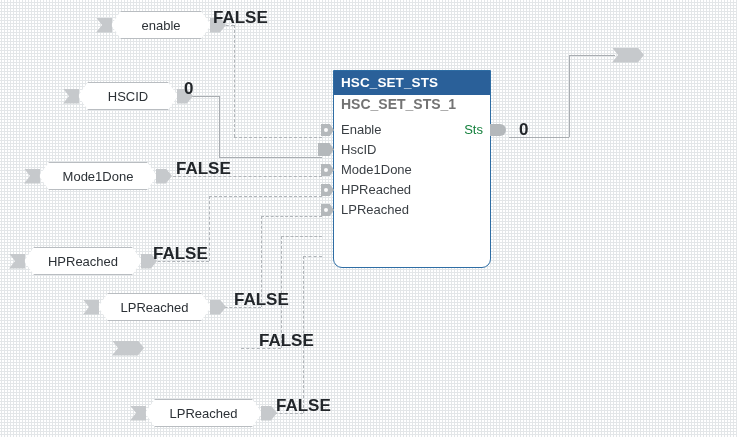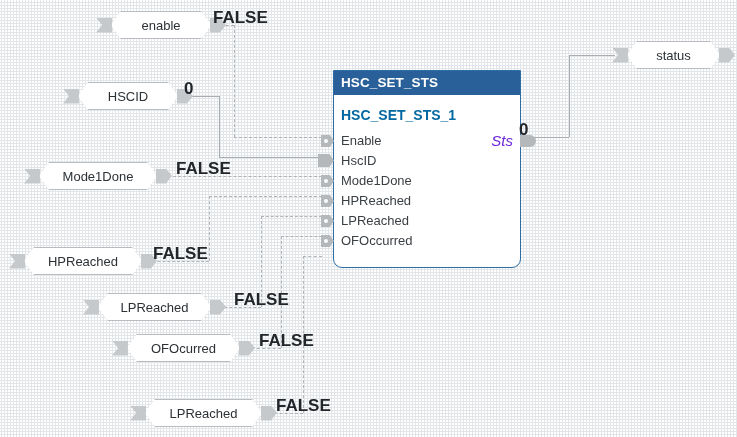--- a/index.html
+++ b/index.html
@@ -38,39 +38,39 @@
   .fb-header{
     background:#2A6099;
     color:#ffffff;
     font-weight:bold;
     font-size:13.5px;
     padding:4px 0 4px 7px;
     letter-spacing:.1px;
     line-height:16px;
   }
   .fb-instance{
-    color:#0369a1;
+    color:#737373;
     font-weight:bold;
     font-size:14px;
-    padding:12px 0 8px 7px;
+    padding:1px 0 8px 7px;
     line-height:16px;
   }
   .fb-body{position:relative;}
   .pinrow{
     position:relative;
     height:20px;
     line-height:20px;
     font-size:13px;
     color:#3a3f44;
     padding-left:7px;
     white-space:nowrap;
   }
   .pinrow .outname{
     position:absolute;right:7px;top:0;
-    font-size:15px;color:#6d28d9;font-style:italic;
+    font-size:13px;color:#15803d;
   }
   
   .inpin{
     position:absolute;left:-13px;top:4px;
     width:13px;height:12px;
     background:#b4b8bb;
     clip-path:polygon(0 0, 68% 0, 100% 50%, 68% 100%, 0 100%);
   }
   .inpin::after{
     content:"";position:absolute;left:3px;top:4px;
@@ -161,21 +161,21 @@
   <div class="wire-h" style="left:281px;top:236px;width:41px"></div>
 
   <div class="wire-h" style="left:259px;top:413px;width:44px"></div>
   <div class="wire-v" style="left:303px;top:256px;height:157px"></div>
   <div class="wire-h" style="left:303px;top:256px;width:19px"></div>
 
   <div class="wire-h solid" style="left:509px;top:137px;width:60px"></div>
   <div class="wire-v solid" style="left:569px;top:55px;height:82px"></div>
   <div class="wire-h solid" style="left:569px;top:55px;width:46px"></div>
 
-  <div class="fb" style="left:333px;top:70px;width:188px;height:198px">
+  <div class="fb" style="left:333px;top:70px;width:158px;height:198px">
     <div class="fb-header">HSC_SET_STS</div>
     <div class="fb-instance">HSC_SET_STS_1</div>
     <div class="fb-body">
 
       <div class="pinrow">
         <span class="inpin"></span>
         <span>Enable</span>
         <span class="outname">Sts</span>
         <span class="outpin"></span>
       </div>
@@ -193,24 +193,20 @@
       <div class="pinrow">
         <span class="inpin"></span>
         <span>HPReached</span>
       </div>
 
       <div class="pinrow">
         <span class="inpin"></span>
         <span>LPReached</span>
       </div>
 
-      <div class="pinrow">
-        <span class="inpin"></span>
-        <span>OFOccurred</span>
-      </div>
 
 
     </div>
   </div>
 
   <div class="tag" style="left:96px;top:11px">
     <span class="cap left"></span>
     <span class="hex" style="width:100px">enable</span>
     <span class="cap right"></span>
   </div>
@@ -239,33 +235,31 @@
 
   <div class="tag" style="left:83px;top:293px">
     <span class="cap left"></span>
     <span class="hex" style="width:113px">LPReached</span>
     <span class="cap right"></span>
   </div>
   <div class="val" style="left:234px;top:290px">FALSE</div>
 
   <div class="tag" style="left:112px;top:334px">
     <span class="cap left"></span>
-    <span class="hex" style="width:113px">OFOcurred</span>
     <span class="cap right"></span>
   </div>
   <div class="val" style="left:259px;top:331px">FALSE</div>
 
   <div class="tag" style="left:130px;top:399px">
     <span class="cap left"></span>
     <span class="hex" style="width:117px">LPReached</span>
     <span class="cap right"></span>
   </div>
   <div class="val" style="left:276px;top:396px">FALSE</div>
 
   <div class="val" style="left:519px;top:120px">0</div>
 
   <div class="tag out" style="left:612px;top:41px">
     <span class="cap left"></span>
-    <span class="hex" style="width:93px">status</span>
     <span class="cap right"></span>
   </div>
 
 </div>
 
 </body></html>

